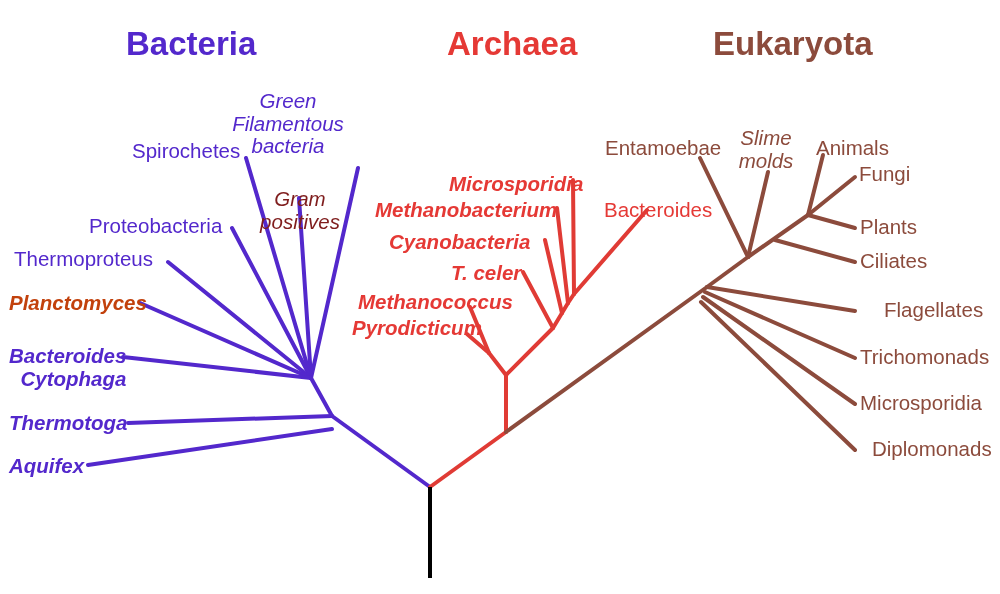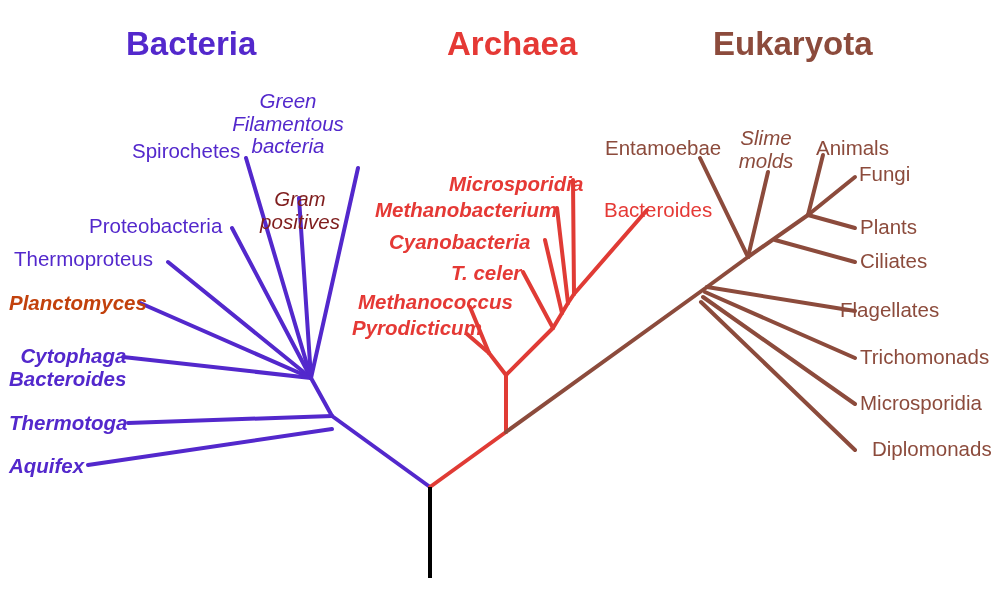--- a/index.html
+++ b/index.html
@@ -115,22 +115,22 @@
       <div class="leaf-label align-left" style="left: 89px; top: 215px; color: rgb(83, 40, 204);">
         <div>Proteobacteria</div>
       </div>
       <div class="leaf-label align-left" style="left: 14px; top: 248px; color: rgb(83, 40, 204);">
         <div>Thermoproteus</div>
       </div>
       <div class="leaf-label italic align-left" style="left: 9px; top: 292px; color: #c2410c;">
         <div>Planctomyces</div>
       </div>
       <div class="leaf-label italic multiline align-left" style="left: 9px; top: 345px; color: rgb(83, 40, 204);">
+        <div>Bacteroides</div>
         <div> Cytophaga</div>
-        <div>Bacteroides</div>
       </div>
       <div class="leaf-label italic align-left" style="left: 9px; top: 412px; color: rgb(83, 40, 204);">
         <div>Thermotoga</div>
       </div>
       <div class="leaf-label italic align-left" style="left: 9px; top: 455px; color: rgb(83, 40, 204);">
         <div>Aquifex</div>
       </div>
       <div class="leaf-label italic align-left" style="left: 449px; top: 173px; color: rgb(229, 57, 53);">
         <div>Microsporidia</div>
       </div>
@@ -164,21 +164,21 @@
       </div>
       <div class="leaf-label align-left" style="left: 859px; top: 163px; color: rgb(140, 75, 60);">
         <div>Fungi</div>
       </div>
       <div class="leaf-label align-left" style="left: 860px; top: 216px; color: rgb(140, 75, 60);">
         <div>Plants</div>
       </div>
       <div class="leaf-label align-left" style="left: 860px; top: 250px; color: rgb(140, 75, 60);">
         <div>Ciliates</div>
       </div>
-      <div class="leaf-label align-left" style="left: 840px; top: 299px; color: rgb(140, 75, 60);">
+      <div class="leaf-label align-left" style="left: 884px; top: 299px; color: rgb(140, 75, 60);">
         <div>Flagellates</div>
       </div>
       <div class="leaf-label align-left" style="left: 860px; top: 346px; color: rgb(140, 75, 60);">
         <div>Trichomonads</div>
       </div>
       <div class="leaf-label align-left" style="left: 860px; top: 392px; color: rgb(140, 75, 60);">
         <div>Microsporidia</div>
       </div>
       <div class="leaf-label align-left" style="left: 860px; top: 438px; color: rgb(140, 75, 60); margin-left: 12px;">
         <div>Diplomonads</div>

